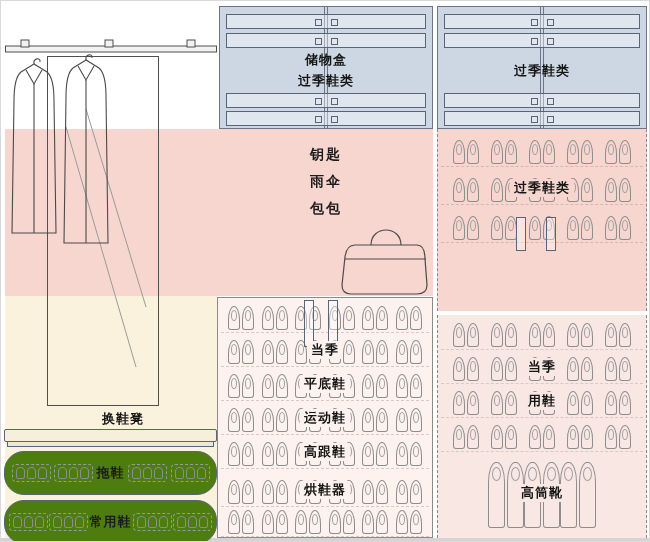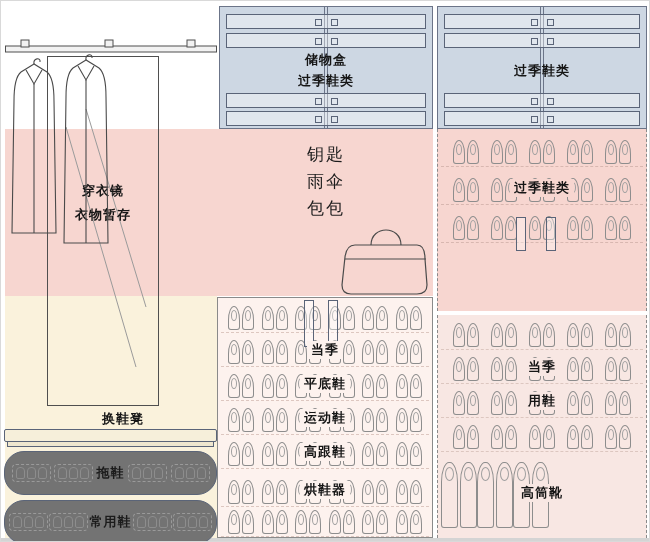--- a/index.html
+++ b/index.html
@@ -21,34 +21,34 @@
         border-left:1px solid #6b7488;border-right:1px solid #6b7488;background:#cdd7e3}
   .bin{position:absolute;left:6px;right:6px;height:15px;border:1px solid #5a6478;background:rgba(255,255,255,.38)}
   .bin::before,.bin::after{content:"";position:absolute;top:4px;width:5px;height:5px;border:1px solid #5a6478}
   .bin::before{left:calc(50% - 11px)}
   .bin::after{left:calc(50% + 5px)}
   .b1{top:7px}.b2{top:26px}.b3{top:86px}.b4{top:104px}
   .cab-label{position:absolute;left:0;right:0;text-align:center;z-index:3}
 
   
   .entry-list{position:absolute;left:218px;top:140px;width:214px;text-align:center;z-index:2}
-  .entry-item{height:27px;line-height:27px;font-size:17px;font-weight:400;letter-spacing:2px}
+  .entry-item{height:27px;line-height:27px;font-size:14px;font-weight:700;letter-spacing:2px}
 
   
   .mirror{position:absolute;left:46px;top:55px;width:112px;height:350px;border:1.5px solid #4f4f4f;z-index:2}
   .mirror-label{position:absolute;left:0;right:0;top:122px;text-align:center;line-height:24px;z-index:3}
   .coats{position:absolute;left:6px;top:48px;z-index:4}
   .rail{position:absolute;left:4px;top:36px;z-index:3}
   .bench-label{position:absolute;left:62px;top:409px;width:120px;text-align:center;z-index:3}
 
   
   .bench{position:absolute;left:3px;top:428px;width:213px;z-index:2}
   .seat{height:13px;border:1px solid #5a6478;background:#f6efda;border-radius:2px}
   .seat-edge{height:5px;border:1px solid #5a6478;border-top:none;margin:0 3px 4px;background:#efe7cf}
-  .drawer{height:44px;border:1.5px solid #5a6478;border-radius:20px;background:#737373;
+  .drawer{height:44px;border:1.5px solid #5a6478;border-radius:20px;background:#4d7c0f;
           display:flex;align-items:center;justify-content:space-evenly;margin-bottom:5px;padding:0 3px}
   .slip-box{display:flex;gap:2px;align-items:flex-end;border:1px dashed #9a9a9a;border-radius:4px;padding:2px 3px}
   .drawer-label{font-size:13px;font-weight:700;letter-spacing:1px}
 
   
   .pair{display:flex;gap:2px;align-items:flex-end}
   .shoe{display:block;width:12px;height:24px;border:1px solid #8d8d8d;
         border-radius:6px 6px 3px 3px / 14px 14px 3px 3px;position:relative}
   .shoe::after{content:"";position:absolute;left:2px;right:2px;top:3px;height:9px;
         border:1px solid #a0a0a0;border-radius:50%}
@@ -80,21 +80,21 @@
 
   
   .bottom-mid{left:216px;top:296px;width:216px;height:241px;background:#fdf2ee;border:1px solid #8a8a8a}
   .bottom-mid .shoe-row{border-bottom:1px dashed #ddc7c0}
 
   
   .bottom-right{left:436px;top:314px;width:210px;height:223px;background:#f8e7e3;
                 border-left:1px dashed #8a8a8a;border-right:1px dashed #8a8a8a}
   .bottom-right .shoe-row{border-bottom:1px dashed #ddc7c0}
   .boots-row{position:absolute;left:3px;right:3px;top:137px;height:82px;display:flex;
-             justify-content:flex-start;align-items:flex-end;padding-bottom:6px}
+             justify-content:center;align-items:flex-end;padding-bottom:6px}
 
   .bottom-strip{position:absolute;left:0;right:0;bottom:0;height:3px;background:#d4d4d4}
 </style>
 </head>
 <body>
 
 <div class="canvas">
 
   <div class="zone pink-band"></div>
   <div class="zone cream-left"></div>
@@ -125,24 +125,20 @@
     </g>
   </svg>
 
   <div class="mirror">
     <svg width="109" height="347" viewBox="0 0 109 347">
       <g stroke="#9a9a9a" stroke-width="1">
         <line x1="18" y1="70" x2="88" y2="310"></line>
         <line x1="38" y1="52" x2="98" y2="250"></line>
       </g>
     </svg>
-    <div class="mirror-label">
-      <div class="lbl">穿衣镜</div>
-      <div class="lbl">衣物暂存</div>
-    </div>
   </div>
 
   <div class="cabinet cab-mid">
     <div class="vdiv"></div>
     <div class="bin b1"></div>
     <div class="bin b2"></div>
     <div class="bin b3"></div>
     <div class="bin b4"></div>
     <div class="cab-label lbl" style="top:44px">储物盒</div>
     <div class="cab-label lbl" style="top:65px">过季鞋类</div>

